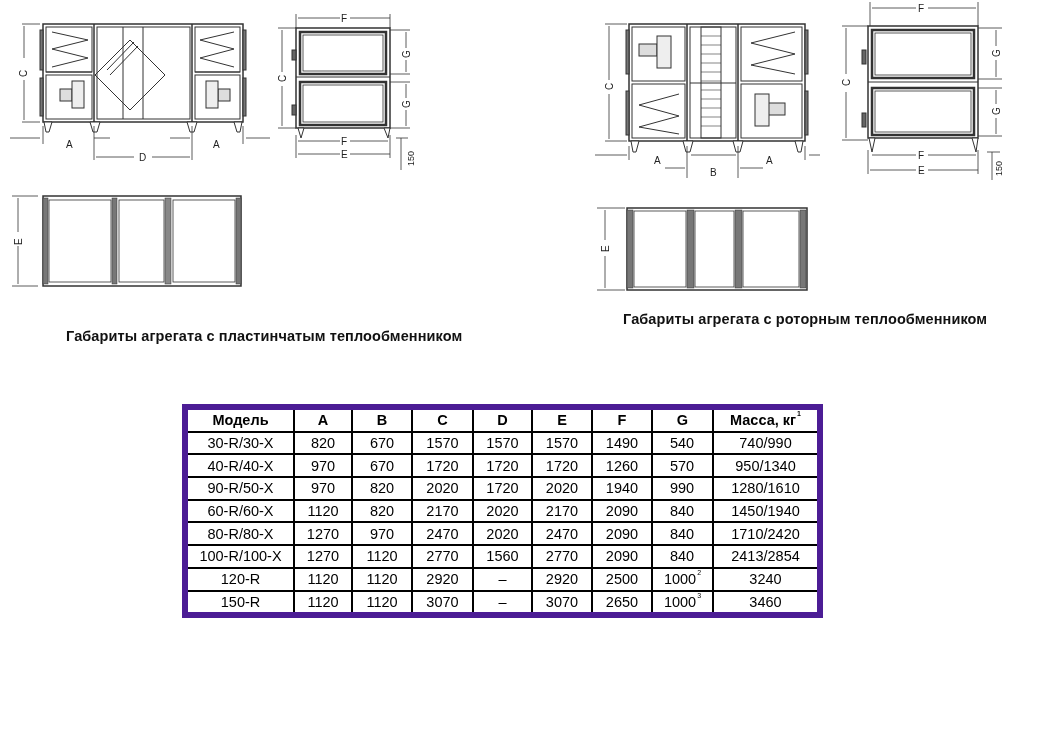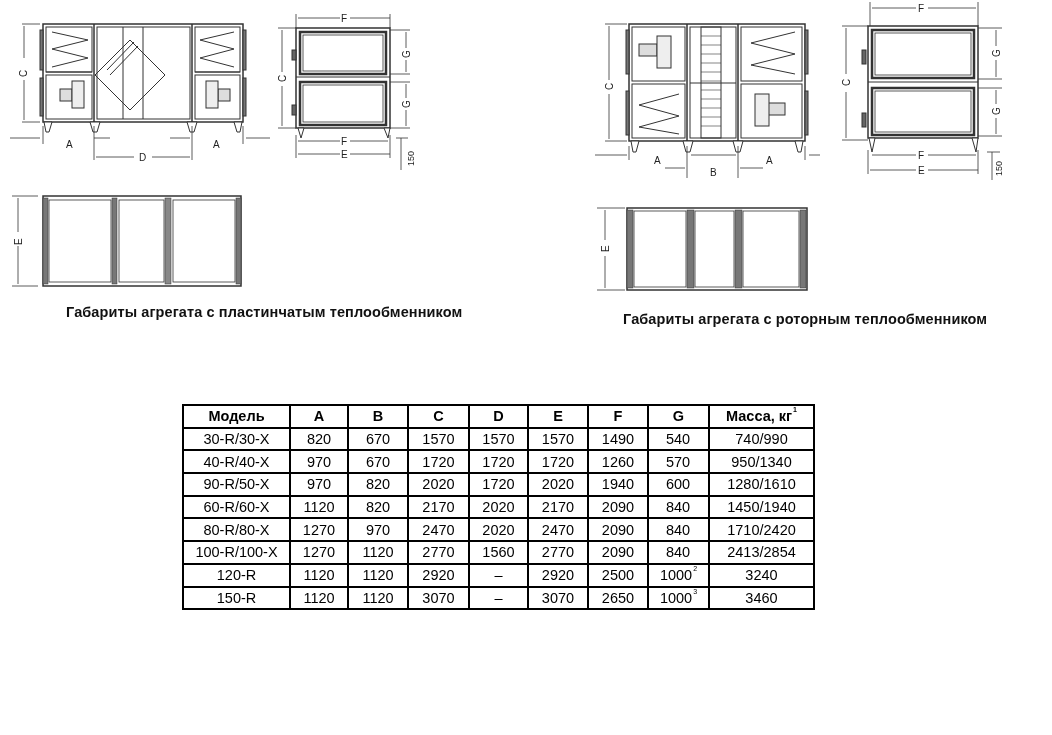--- a/index.html
+++ b/index.html
@@ -3,21 +3,21 @@
 <meta charset="utf-8">
 <style>
   html, body { margin:0; padding:0; background:#ffffff; }
   body { width:1052px; height:735px; position:relative; overflow:hidden;
          font-family:"Liberation Sans", sans-serif; color:#000; }
   .drawing { position:absolute; }
   .drawing svg { display:block; }
   .caption { position:absolute; font-family:"Liberation Sans", sans-serif; font-weight:bold;
              font-size:14.5px; color:#111; white-space:nowrap; letter-spacing:0.1px; }
   table.dims { position:absolute; left:182px; top:404px; border-collapse:collapse;
-               border:2px solid #4c1d95; }
+               border:6px solid #4c1d95; }
   table.dims th, table.dims td { border:2px solid #000; text-align:center; padding:0;
                height:20.7px; font-size:14.5px; line-height:20px; white-space:nowrap; }
   table.dims th { font-weight:bold; font-size:14.5px; }
   sup.note { font-size:7px; vertical-align:top; line-height:8px; margin-left:1px; }
   .c0{width:105px}.c1{width:56px}.c2{width:58px}.c3{width:59px}.c4{width:57px}
   .c5{width:58px}.c6{width:58px}.c7{width:59px}.c8{width:103px}
   .lbl { font-family:"Liberation Sans", sans-serif; font-size:10px; fill:#222; }
 </style>
 </head>
 <body>
@@ -152,21 +152,21 @@
     <rect x="155" y="8" width="6" height="86" fill="#888" stroke-width="0.5"></rect>
     <rect x="226" y="8" width="5" height="86" fill="#777" stroke-width="0.5"></rect>
     <rect x="39" y="10" width="62" height="82" fill="#fff" stroke-width="0.8"></rect>
     <rect x="109" y="10" width="45" height="82" fill="#fff" stroke-width="0.8"></rect>
     <rect x="163" y="10" width="62" height="82" fill="#fff" stroke-width="0.8"></rect>
   </g>
   <text class="lbl" x="4" y="55" transform="rotate(-90 8 51)">E</text>
 </svg>
 </div>
 
-<div class="caption" style="left:66px;top:304px;text-align:right;">Габариты агрегата с пластинчатым теплообменником</div>
+<div class="caption" style="left:66px;top:328px;text-align:right;">Габариты агрегата с пластинчатым теплообменником</div>
 
 <div class="drawing" style="left:595px;top:18px;">
 <svg width="225" height="165" viewBox="0 0 225 165">
   <g fill="none" stroke="#333" stroke-width="1">
     <rect x="34" y="6" width="176" height="117" stroke-width="1.5"></rect>
     <line x1="92" y1="6" x2="92" y2="123" stroke-width="1.5"></line>
     <line x1="143" y1="6" x2="143" y2="123" stroke-width="1.5"></line>
     <rect x="37" y="9" width="53" height="54"></rect>
     <rect x="37" y="66" width="53" height="54"></rect>
     <rect x="44" y="26" width="18" height="12" fill="#ddd"></rect>
@@ -334,21 +334,21 @@
         <td>950/1340</td>
       </tr>
     <tr>
         <td>90-R/50-X</td>
         <td>970</td>
         <td>820</td>
         <td>2020</td>
         <td>1720</td>
         <td>2020</td>
         <td>1940</td>
-        <td><span>600</span><sup class="note"></sup></td>
+        <td><span>990</span><sup class="note"></sup></td>
         <td>1280/1610</td>
       </tr>
     <tr>
         <td>60-R/60-X</td>
         <td>1120</td>
         <td>820</td>
         <td>2170</td>
         <td>2020</td>
         <td>2170</td>
         <td>2090</td>

